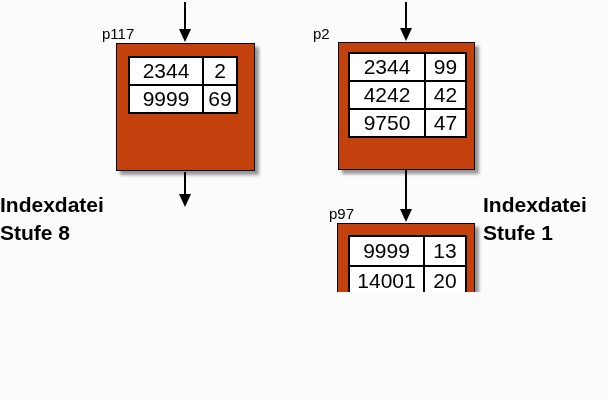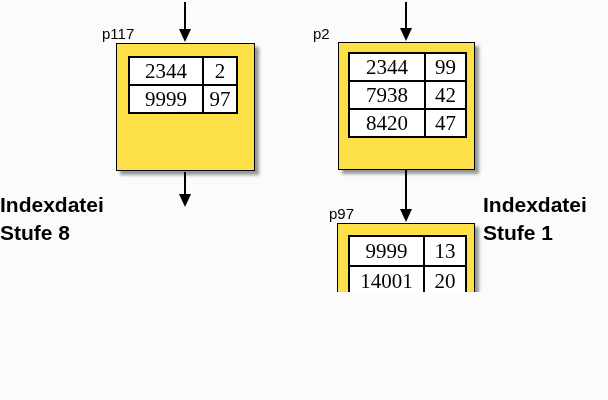--- a/index.html
+++ b/index.html
@@ -1,22 +1,22 @@
 <!DOCTYPE html>
 <html><head>
 <meta charset="utf-8">
 <style>
   html,body{margin:0;padding:0;background:#fbfbfb;}
   .canvas{
     position:relative;width:608px;height:292px;background:#fbfbfb;
     font-family:"Liberation Sans",sans-serif;color:#000;overflow:hidden;
   }
   .node-box{
-    position:absolute;background:#fde047;border:1.5px solid #000;
-    box-shadow:4px 4px 3px rgba(0,0,0,0.40);box-sizing:border-box;font-family:Liberation Serif, serif;
+    position:absolute;background:#c2410c;border:1.5px solid #000;
+    box-shadow:4px 4px 3px rgba(0,0,0,0.40);box-sizing:border-box;
   }
   .node-label{
     position:absolute;font-size:15px;font-weight:500;line-height:15px;color:#000;
     white-space:nowrap;
   }
   table.index-table{
     position:absolute;border-collapse:collapse;table-layout:fixed;
   }
   table.index-table td{
     border:2px solid #000;padding:0;text-align:center;vertical-align:middle;
@@ -79,41 +79,41 @@
 
   <div class="node-box" style="left:116px;top:43px;width:139px;height:128px">
     <table class="index-table t1" style="left:11px;top:12px">
       <tbody>
         <tr>
           <td class="key">2344</td>
           <td class="ptr">2</td>
         </tr>
         <tr>
           <td class="key">9999</td>
-          <td class="ptr">97</td>
+          <td class="ptr">69</td>
         </tr>
       </tbody>
     </table>
   </div>
 
   <div class="node-label" style="left:313px;top:26px">p2</div>
 
   <div class="node-box" style="left:338px;top:42px;width:137px;height:128px">
     <table class="index-table t2" style="left:9px;top:9px">
       <tbody>
         <tr>
           <td class="key">2344</td>
           <td class="ptr">99</td>
         </tr>
         <tr>
-          <td class="key">7938</td>
+          <td class="key">4242</td>
           <td class="ptr">42</td>
         </tr>
         <tr>
-          <td class="key">8420</td>
+          <td class="key">9750</td>
           <td class="ptr">47</td>
         </tr>
       </tbody>
     </table>
   </div>
 
   <div class="node-label" style="left:329px;top:206px">p97</div>
 
   <div class="node-box" style="left:337px;top:223px;width:138px;height:128px">
     <table class="index-table t3" style="left:10px;top:11px">

